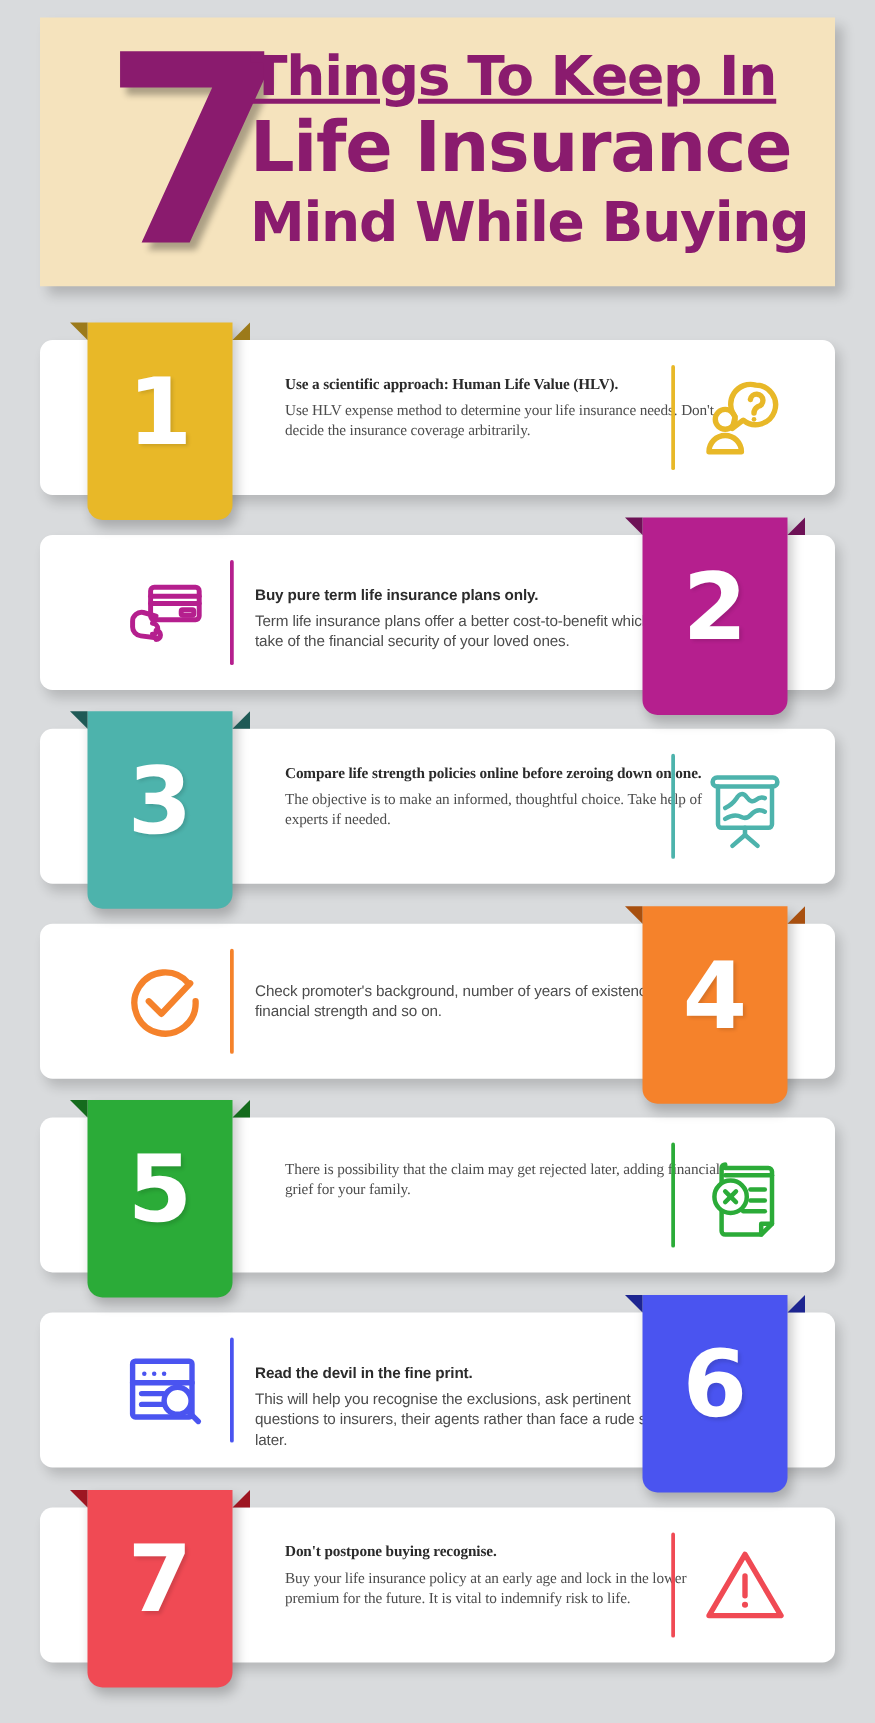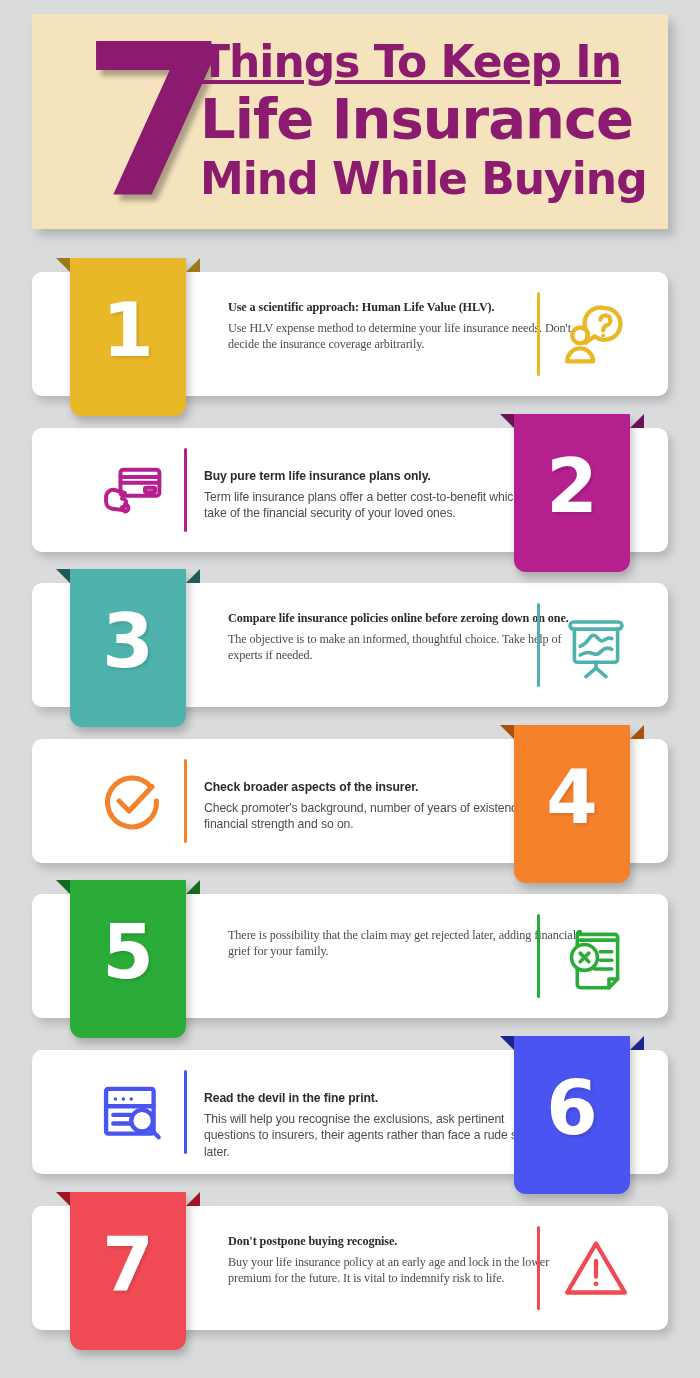--- a/index.html
+++ b/index.html
@@ -198,21 +198,21 @@
     </svg>
         </div>
         <div class="ribbon right" style="background: rgb(181, 31, 142);">
           <span class="fold fl" style="border-color: transparent rgb(109, 18, 86) transparent transparent;"></span>
           <span class="fold fr" style="border-color: transparent transparent rgb(109, 18, 86);"></span>
           <div class="num">2</div>
         </div>
       </div>
       <div class="card" style="top: 583px;">
         <div class="txt for-left">
-          <div class="title">Compare life insurance policies online before zeroing down on one.</div>
+          <div class="title">Compare life strength policies online before zeroing down on one.</div>
           <div class="body">The objective is to make an informed, thoughtful choice. Take help of experts if needed.</div>
         </div>
         <div class="rule at-right" style="background: rgb(77, 179, 172);"></div>
         <div class="iconbox at-right" style="color: rgb(77, 179, 172);">
           <svg viewBox="0 0 100 100" fill="none" stroke="currentColor" stroke-width="5" stroke-linecap="round" stroke-linejoin="round">
       <rect x="14" y="18" width="72" height="10" rx="5"></rect>
       <path d="M20 28 v42 a4 4 0 0 0 4 4 h52 a4 4 0 0 0 4 -4 v-42"></path>
       <path d="M50 74 v8"></path>
             <path d="M50 82 l-14 12"></path>
             <path d="M50 82 l14 12"></path>
@@ -221,21 +221,20 @@
     </svg>
         </div>
         <div class="ribbon left" style="background: rgb(77, 179, 172);">
           <span class="fold fl" style="border-color: transparent rgb(31, 90, 86) transparent transparent;"></span>
           <span class="fold fr" style="border-color: transparent transparent rgb(31, 90, 86);"></span>
           <div class="num">3</div>
         </div>
       </div>
       <div class="card" style="top: 739px;">
         <div class="txt for-right">
-          <div class="title">Check broader aspects of the insurer.</div>
           <div class="body">Check promoter's background, number of years of existence, financial strength and so on.</div>
         </div>
         <div class="rule at-left" style="background: rgb(245, 130, 43); left: 152px; right: auto;"></div>
         <div class="iconbox at-left" style="color: rgb(245, 130, 43);">
           <svg viewBox="0 0 100 100" fill="none" stroke="currentColor" stroke-width="7" stroke-linecap="round" stroke-linejoin="round">
       <path d="M76 30 a34 34 0 1 0 8 20"></path>
       <path d="M32 50 l14 14 l32 -34"></path>
     </svg>
         </div>
         <div class="ribbon right" style="background: rgb(245, 130, 43);">

